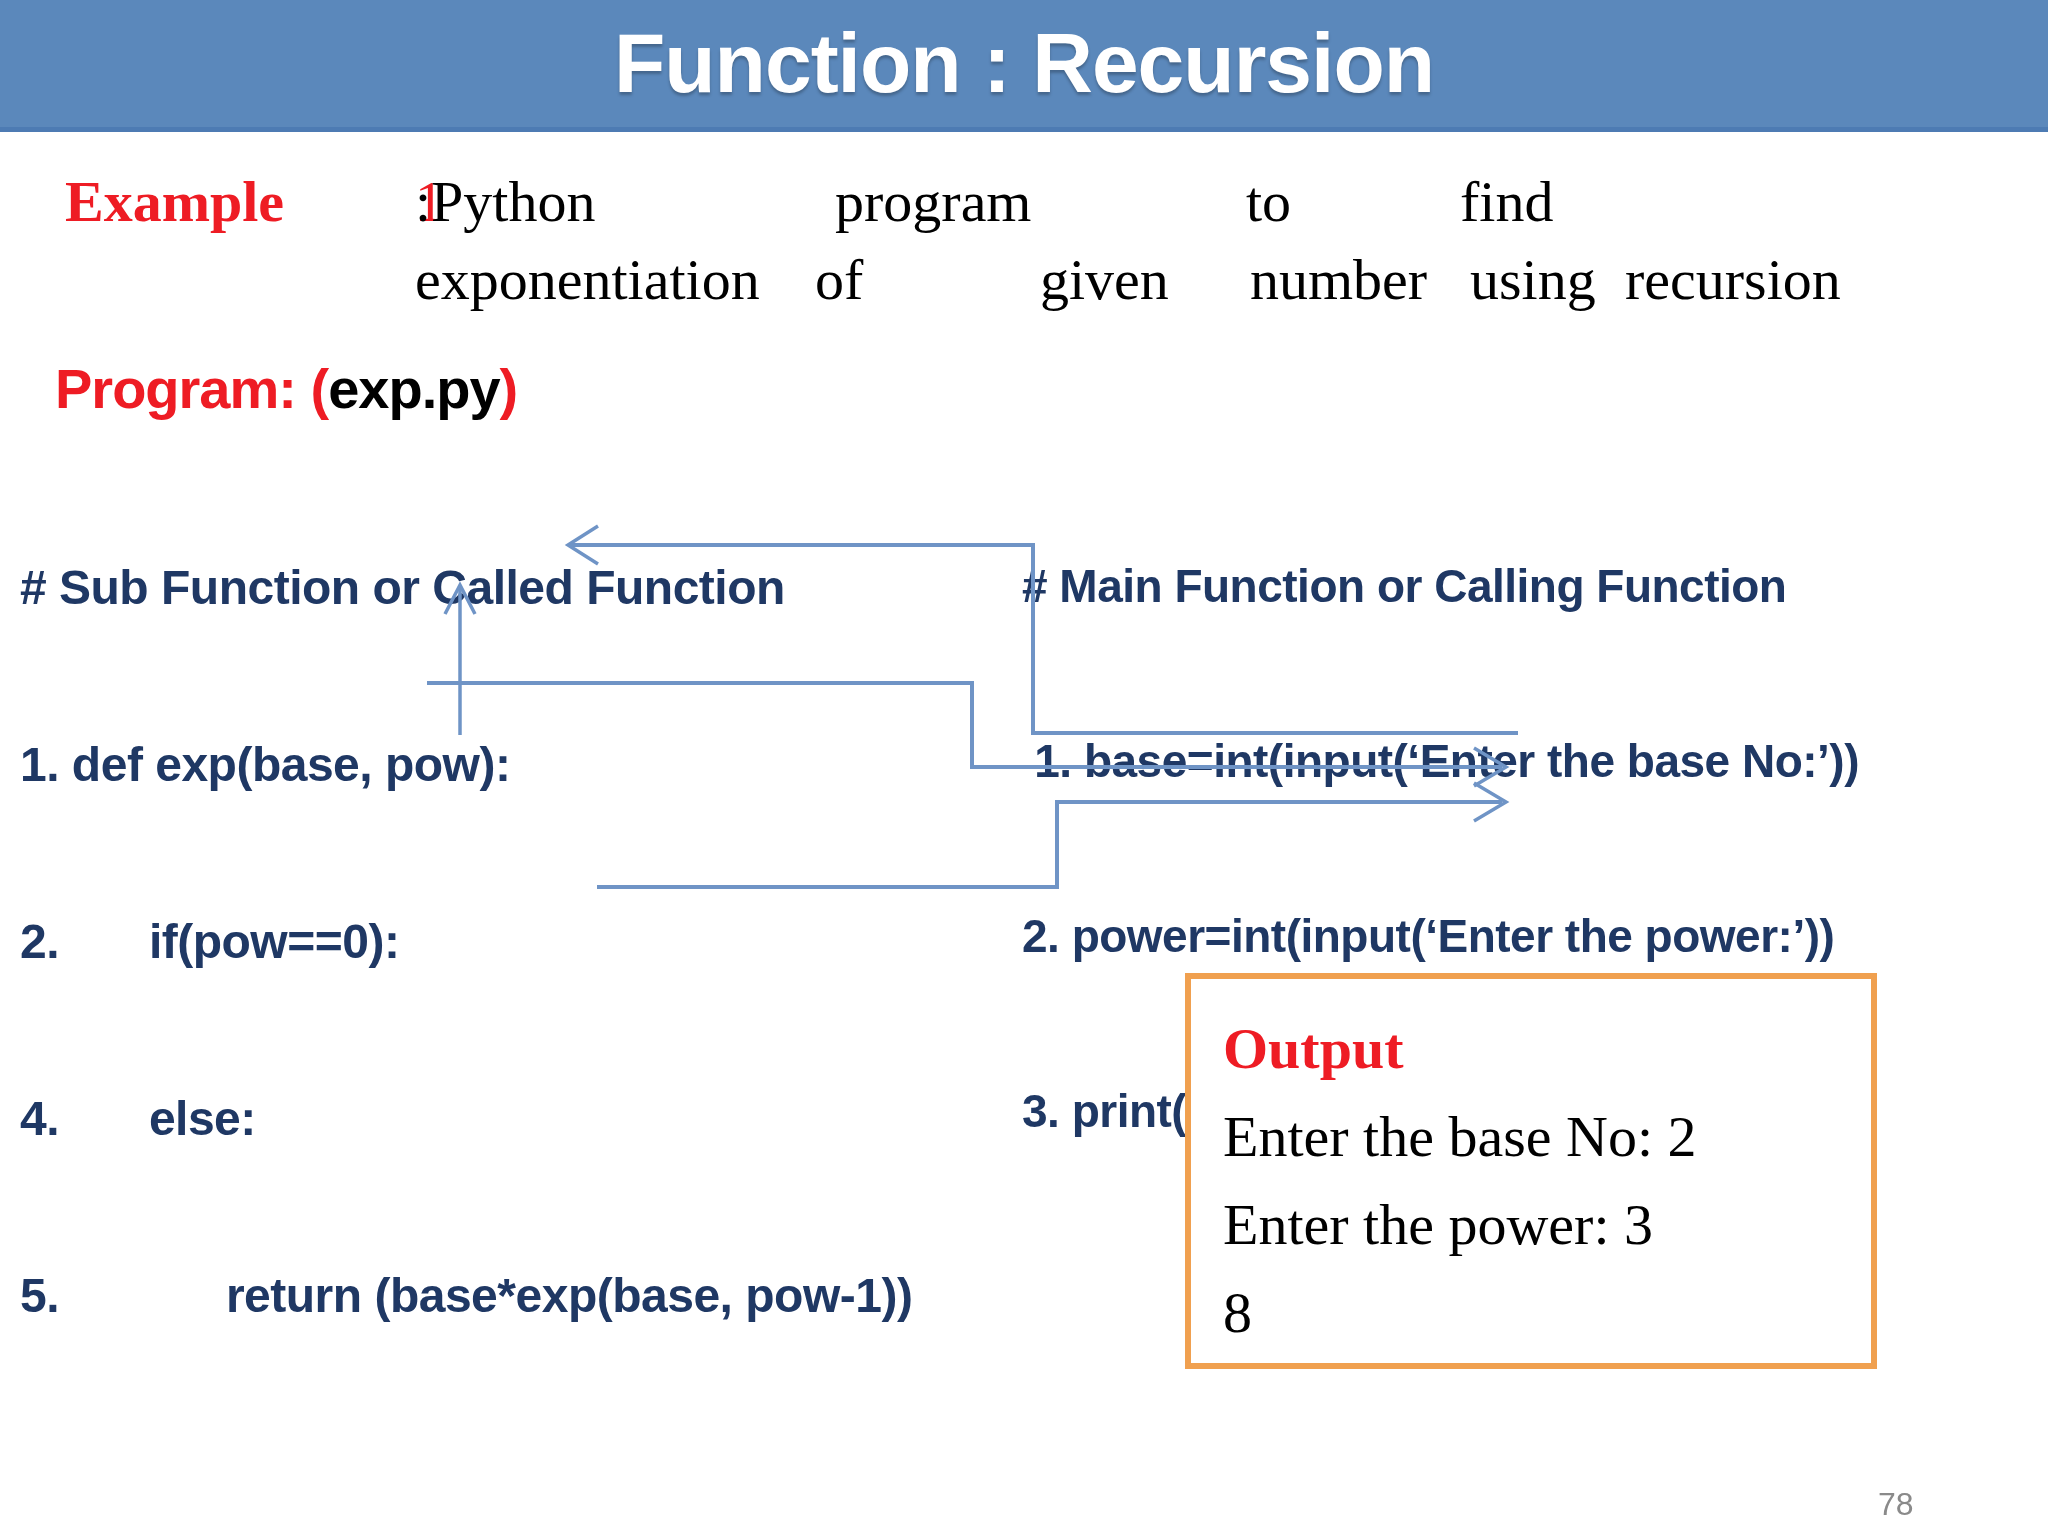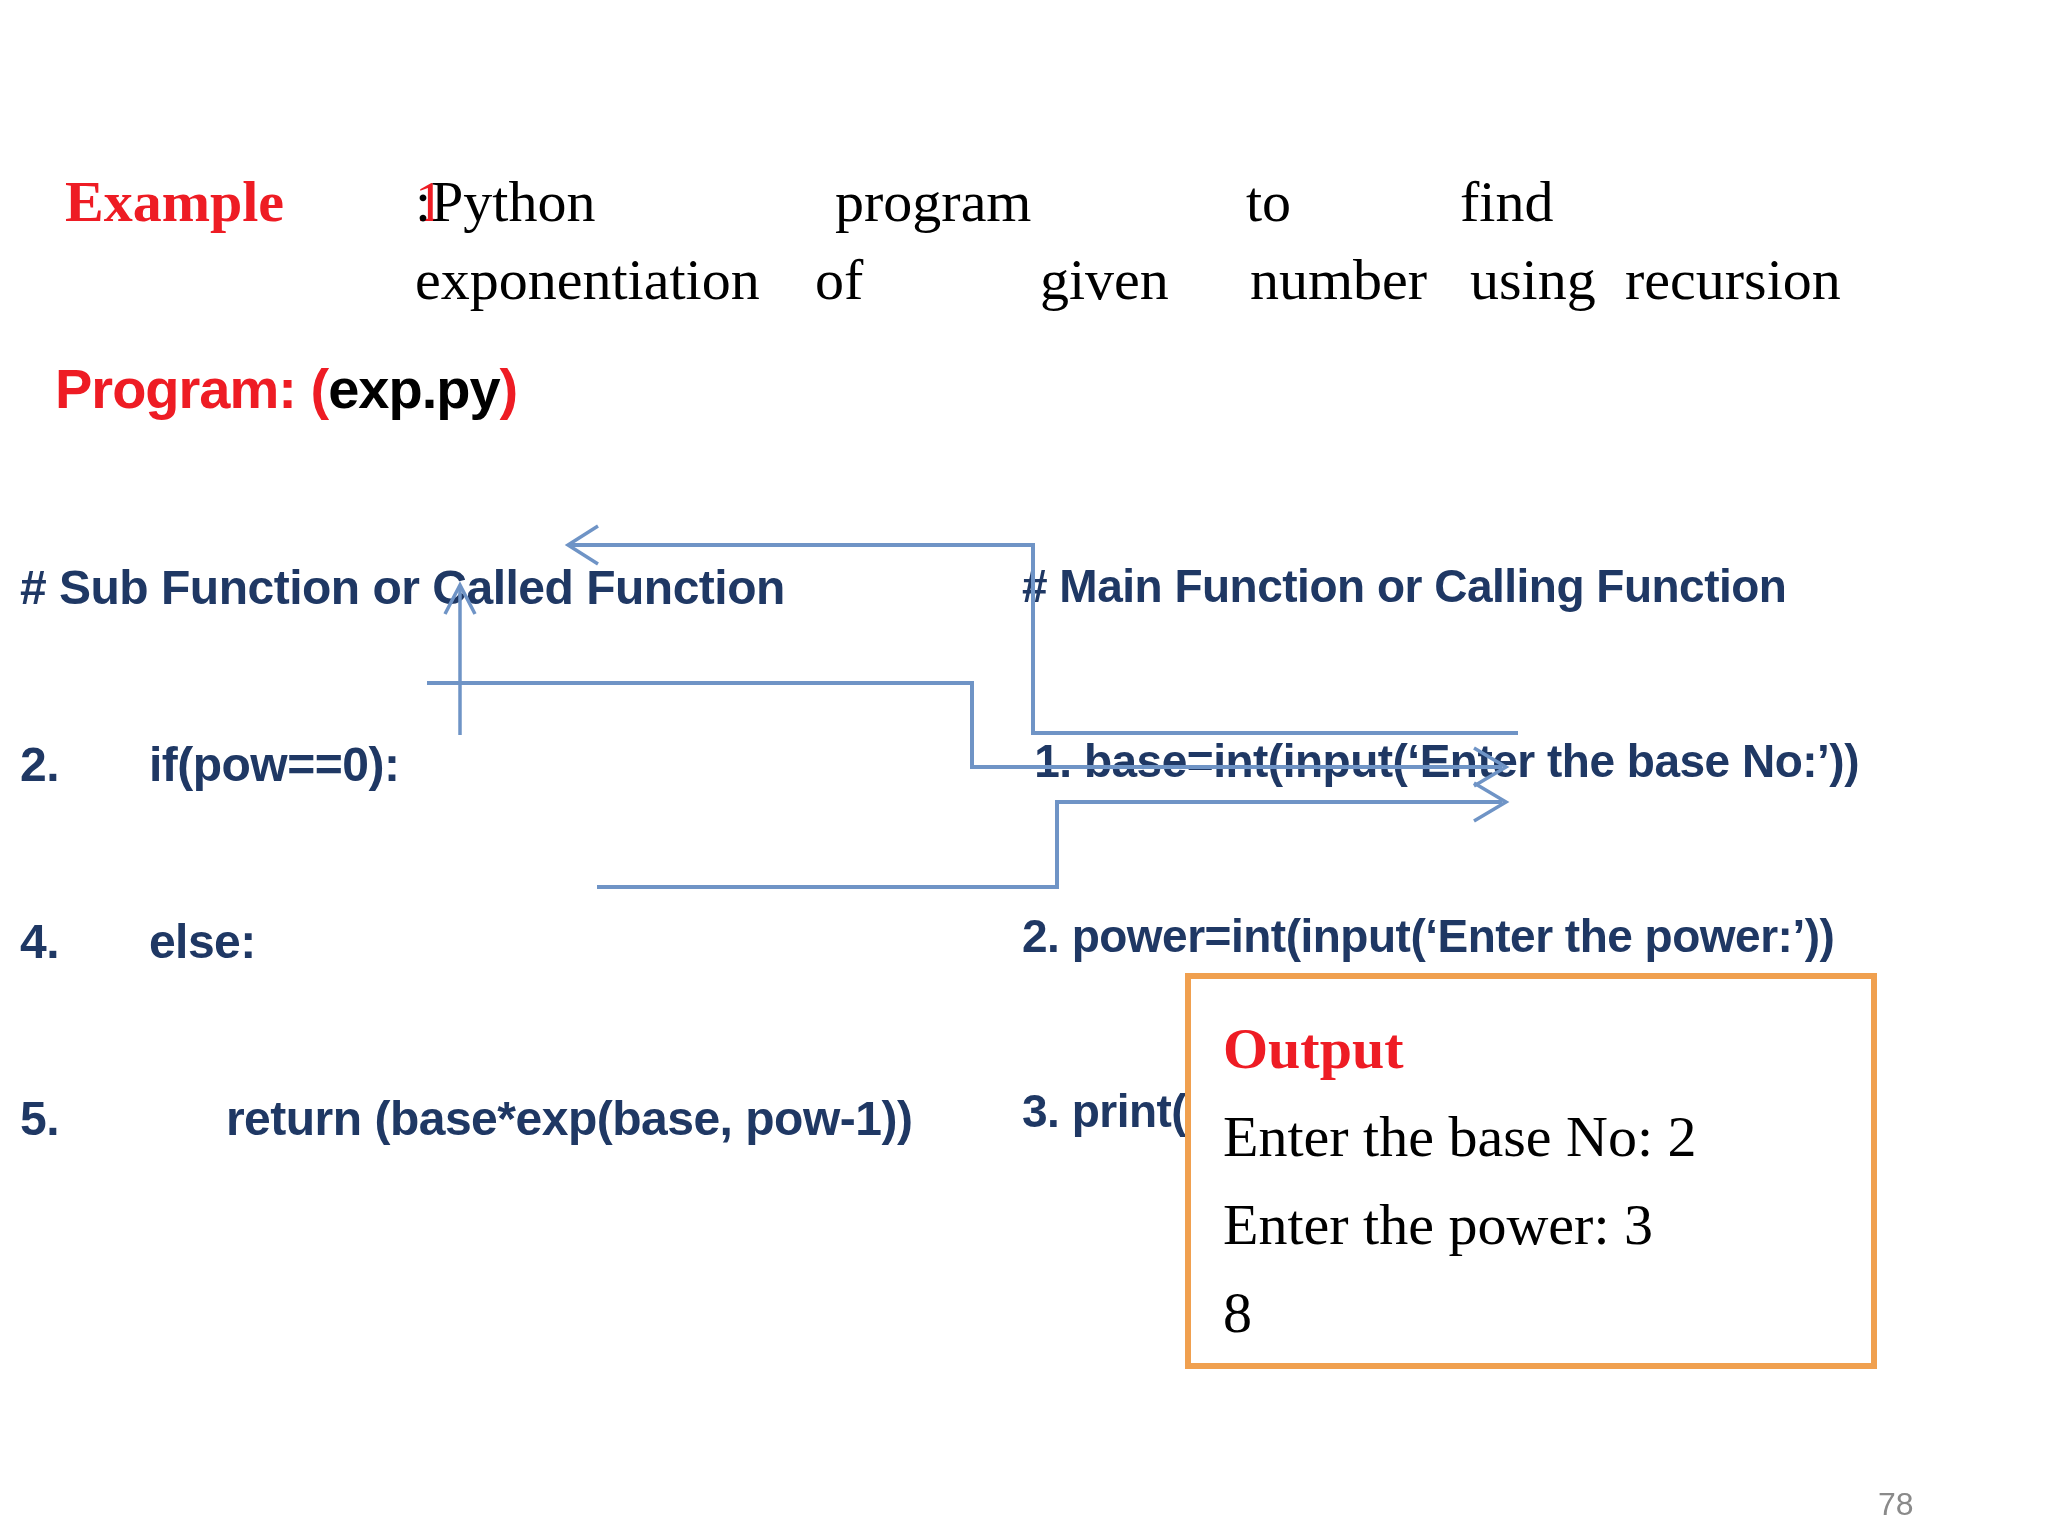--- a/index.html
+++ b/index.html
@@ -52,20 +52,23 @@
     position:absolute;left:1878px;top:1446px;font-size:32px;color:#8a8a8a;
     font-family:"Liberation Sans",sans-serif;
     margin-top:40px;
   }
 </style>
 </head>
 <body>
 
 <div class="slide">
 
+  <div class="titlebar">
+    <div class="title">Function : Recursion</div>
+  </div>
 
   <div class="ex-line" style="top:168px;">
     <span class="ex-label" style="left:65px;">Example</span>
     <span style="left:415px;">
         <span class="ex-num">1</span>
         <span>:Python</span>
       </span>
     <span style="left:835px;">program</span>
     <span style="left:1222px;margin-left:24px;">to</span>
     <span style="left:1460px;">find</span>
@@ -79,20 +82,21 @@
     <span style="left:1470px;">using</span>
     <span style="left:1625px;">recursion</span>
   </div>
 
   <div class="program-line">
     <span class="prog-red">Program: (</span><span class="prog-green">exp.py</span><span class="prog-red">)</span>
   </div>
 
   <div class="code sub-code">
     <div class="cline"># Sub Function or Called Function</div>
+    <div class="cline">1. def exp(base, pow):</div>
     <div class="cline">2.       if(pow==0):</div>
     <div class="cline">4.       else:</div>
     <div class="cline">5.             return (base*exp(base, pow-1))</div>
   </div>
 
   <div class="code main-code">
     <div class="cline"># Main Function or Calling Function</div>
     <div class="cline"> 1. base=int(input(‘Enter the base No:’))</div>
     <div class="cline">2. power=int(input(‘Enter the power:’))</div>
     <div class="cline">3. print(“Result=”, exp(base, pow))</div>

